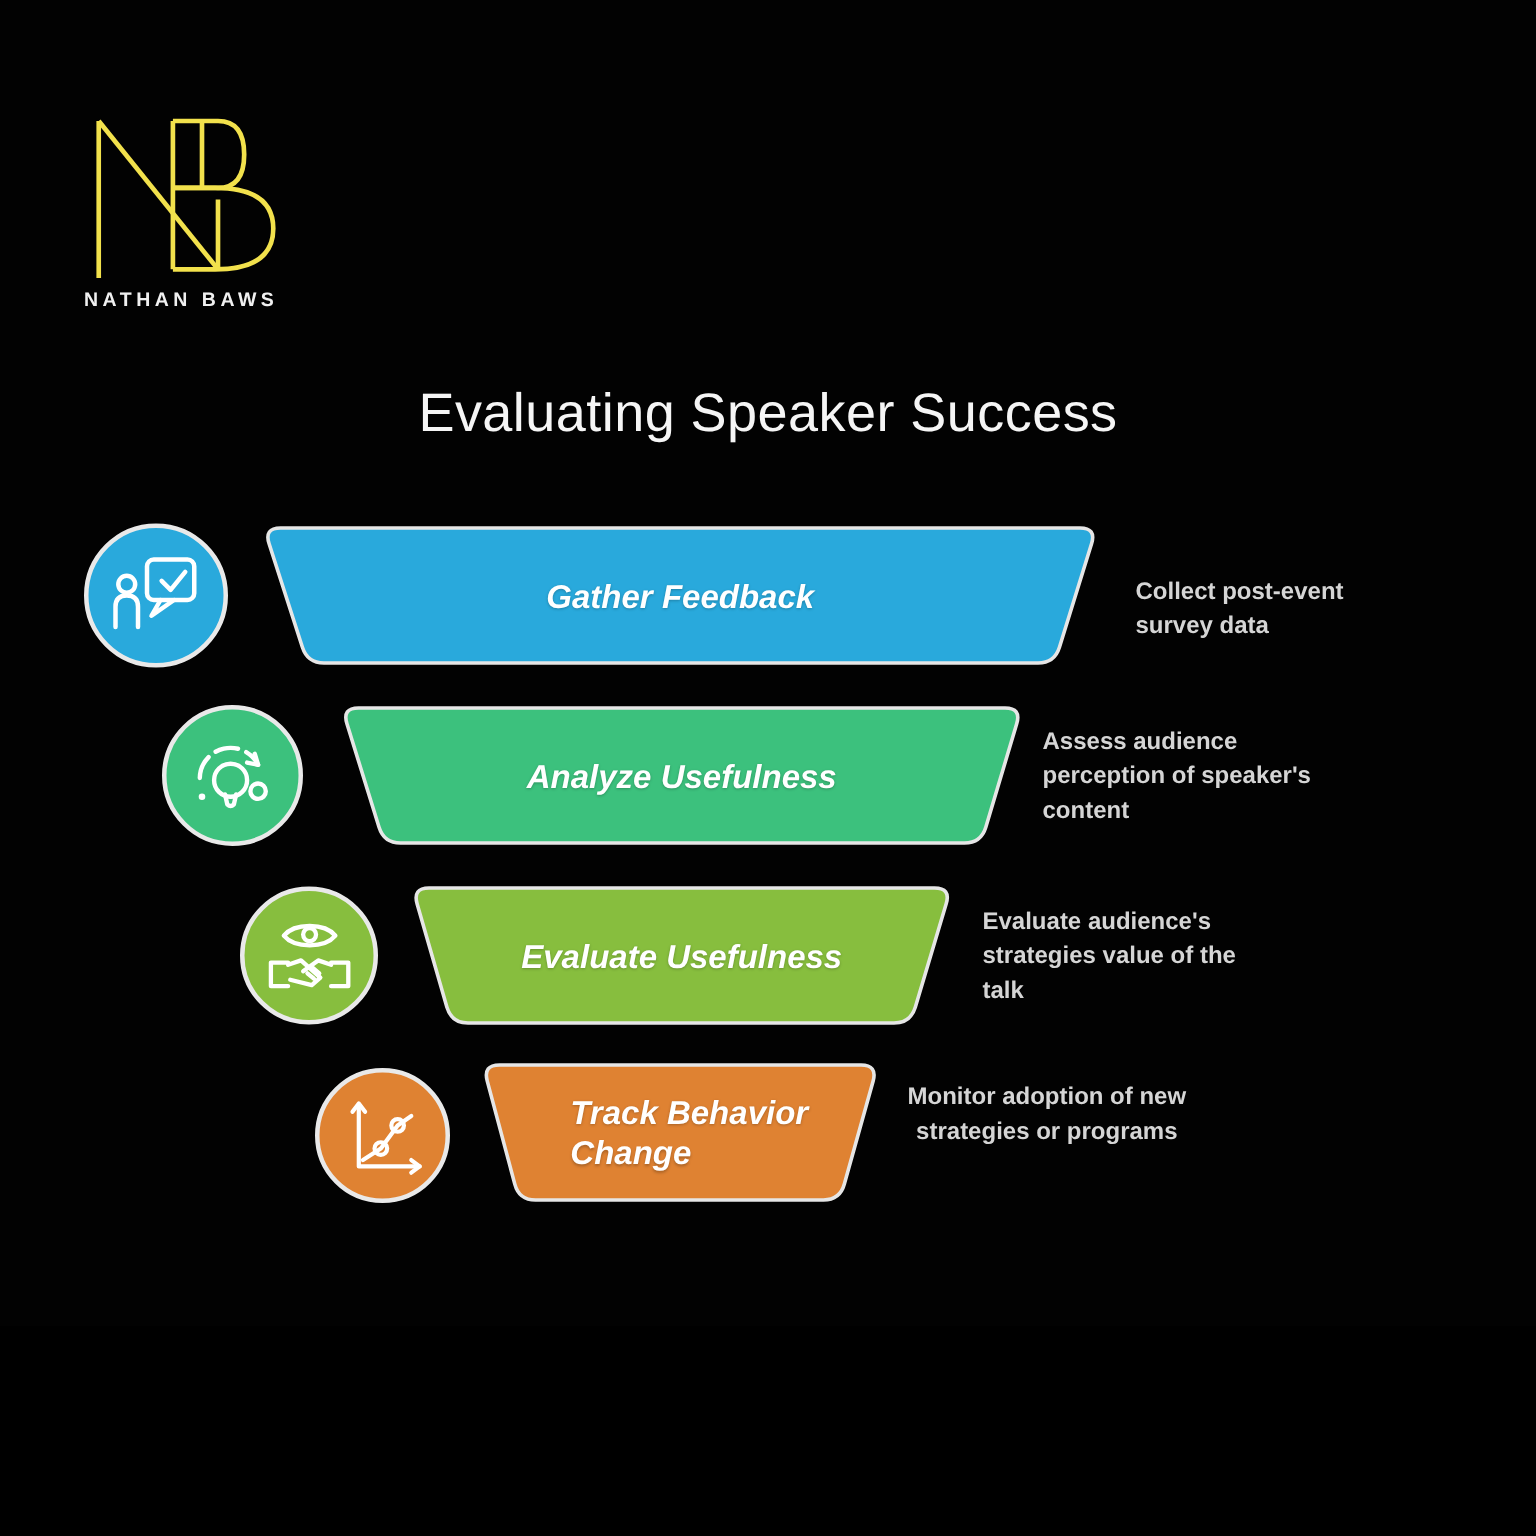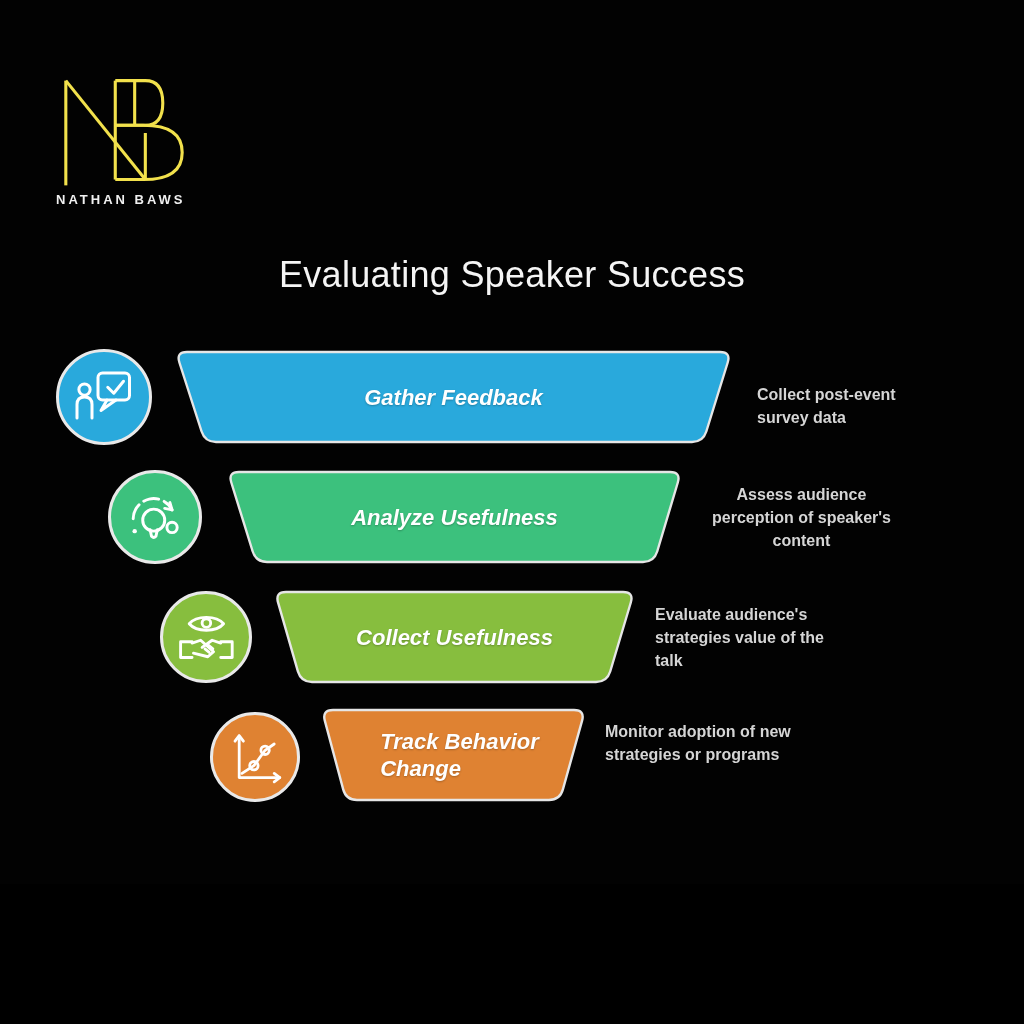--- a/index.html
+++ b/index.html
@@ -86,30 +86,30 @@
     <div class="icon-circle" style="left: 108px; top: 470px; width: 94px; height: 94px; background: rgb(60, 193, 125);">
       <svg viewBox="0 0 96 96">
         <path class="stroke" d="M18,50 A28,28 0 0 1 71,38" stroke-dasharray="21 8"></path>
         <path class="stroke" d="M71,38 L61,36 M71,38 L68,28"></path>
         <circle cx="20" cy="67" r="3" fill="#FFFFFF"></circle>
         <circle class="stroke" cx="46" cy="52" r="15"></circle>
         <path class="stroke" d="M41,65 L43,74 Q46,77 49,74 L51,65"></path>
         <circle class="stroke" cx="71" cy="62" r="7"></circle>
       </svg>
     </div>
-    <div class="desc" style="left: 712px; top: 483px; text-align: center;">Assess audience
+    <div class="desc" style="left: 695px; top: 483px;">Assess audience
 perception of speaker's
 content</div>
   </div>
 
   <div class="row">
     <svg class="bar" width="365" height="96" viewBox="0 0 365 96" style="left: 272px; top: 589px;">
         <path class="bar-shape" d="M6.1,13.6 Q3,3 14.0,3.0 L351.0,3.0 Q362,3 358.8,13.5 L338.2,82.5 Q335,93 324.0,93.0 L40.0,93.0 Q29,93 25.9,82.4 Z" fill="#87BE3E"></path>
       </svg>
-    <div class="bar-label" style="left: 275px; top: 592px; width: 359px; height: 90px;">Collect Usefulness</div>
+    <div class="bar-label" style="left: 275px; top: 592px; width: 359px; height: 90px;">Evaluate Usefulness</div>
     <div class="icon-circle" style="left: 160px; top: 591px; width: 92px; height: 92px; background: rgb(135, 190, 62);">
       <svg viewBox="0 0 96 96">
         <path class="stroke" d="M24,29 C34,17 62,17 72,29 C62,41 34,41 24,29 Z"></path>
         <circle class="stroke" cx="48" cy="28" r="6"></circle>
         <path class="stroke" d="M28,54 H12 V76 H28"></path>
         <path class="stroke" d="M68,54 H84 V76 H68"></path>
         <path class="stroke" d="M28,56 L40,52 L58,68 L50,75 L30,70"></path>
         <path class="stroke" d="M68,56 L56,52 L42,62"></path>
         <path class="stroke" d="M46,64 l6,5 M51,59 l6,5"></path>
       </svg>
@@ -128,17 +128,17 @@
     <div class="icon-circle" style="left: 210px; top: 712px; width: 90px; height: 90px; background: rgb(223, 130, 50);">
       <svg viewBox="0 0 96 96">
         <path class="stroke" d="M26,20 V78 H84"></path>
         <path class="stroke" d="M20,26 L26,18 L32,26"></path>
         <path class="stroke" d="M76,72 L84,78 L76,84"></path>
         <path class="stroke" d="M30,72 L47,61 L63,39 L76,30"></path>
         <circle class="stroke knockout" cx="47" cy="61" r="6" fill="#DF8232"></circle>
         <circle class="stroke knockout" cx="63" cy="39" r="6" fill="#DF8232"></circle>
       </svg>
     </div>
-    <div class="desc" style="left: 605px; top: 720px;">Monitor adoption of new
+    <div class="desc" style="left: 605px; top: 720px; text-align: center;">Monitor adoption of new
 strategies or programs</div>
   </div>
 
 </div>
 
 </body></html>

